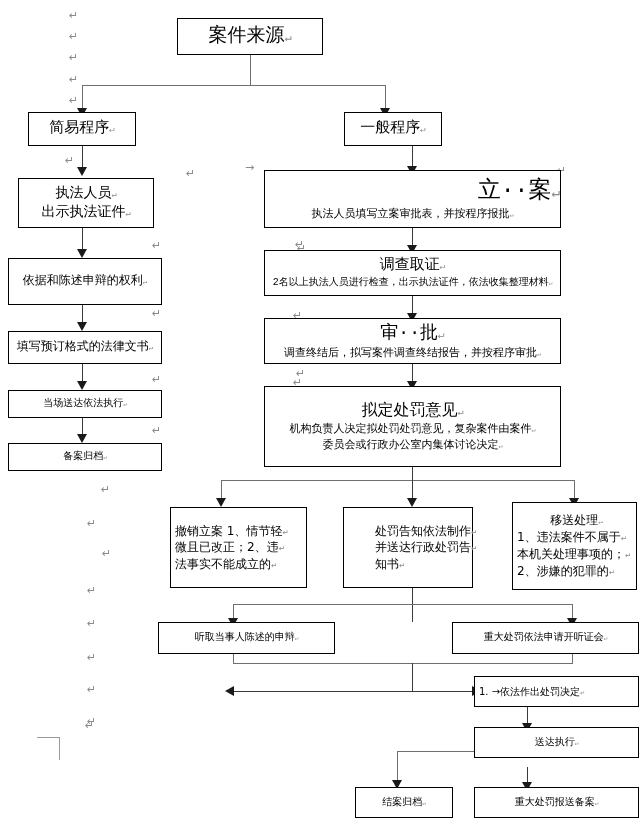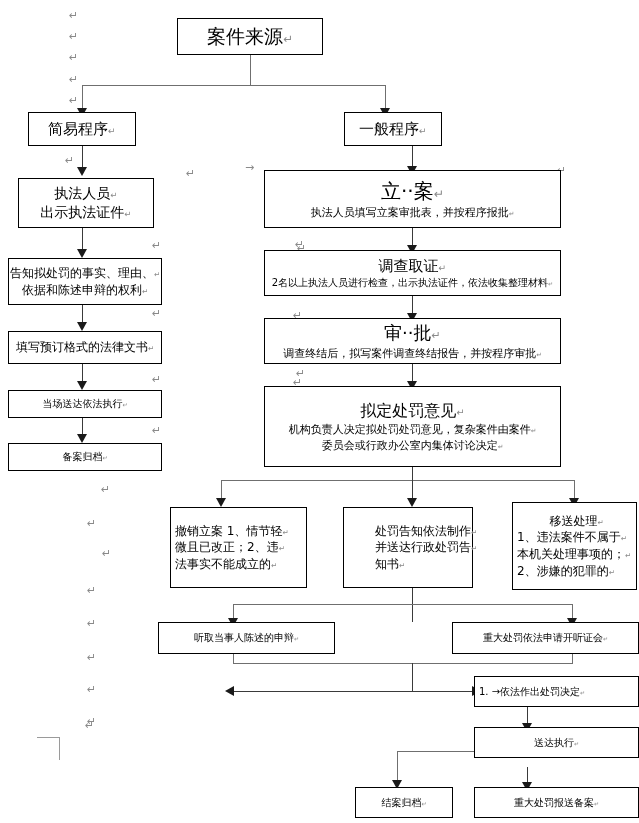--- a/index.html
+++ b/index.html
@@ -25,21 +25,21 @@
     justify-content: center;
     color: #000000;
     z-index: 5;
   }
   .box .t {
     display: block;
     width: 100%;
     line-height: 1.38;
     white-space: pre;
   }
-  .c  { text-align: center; }
+  .c  { text-align: center; font-family: Liberation Mono, monospace; }
   .l  { text-align: left; padding-left: 4px; }
   .f20 { font-size: 19px; }
   .f15 { font-size: 15px; }
   .f13 { font-size: 10px; align-items: flex-end; }
   .f12 { font-size: 12px; }
   .f11 { font-size: 11px; }
   .f10 { font-size: 10px; }
 
   
   .hline {
@@ -230,38 +230,37 @@
   <div class="box c f15" style="left:344px; top:112px; width:98px; height:34px;">
     <span class="t">一般程序<span class="inline-mark">↵</span></span>
   </div>
 
   <div class="box c f14" style="left:18px; top:178px; width:136px; height:50px; font-size:14px;">
     <span class="t">执法人员<span class="inline-mark">↵</span></span>
     <span class="t">出示执法证件<span class="inline-mark">↵</span></span>
   </div>
 
   <div class="box c f12" style="left:8px; top:258px; width:154px; height:47px;">
-    <span class="t">告知拟处罚的事实、理由、<span class="inline-mark">↵</span></span>
     <span class="t">依据和陈述申辩的权利<span class="inline-mark">↵</span></span>
   </div>
 
   <div class="box c f12" style="left:8px; top:331px; width:154px; height:33px;">
     <span class="t">填写预订格式的法律文书<span class="inline-mark">↵</span></span>
   </div>
 
   <div class="box c f13" style="left:8px; top:390px; width:154px; height:28px;">
     <span class="t">当场送达依法执行<span class="inline-mark">↵</span></span>
   </div>
 
   <div class="box c f13" style="left:8px; top:443px; width:154px; height:28px;">
     <span class="t">备案归档<span class="inline-mark">↵</span></span>
   </div>
 
   <div class="box c" style="left:264px; top:170px; width:297px; height:58px;">
-    <span class="t f18" style="font-size:20px;">立··案<span class="inline-mark">↵</span></span>
+    <span class="t f18" style="font-size:23px;text-align:right;">立··案<span class="inline-mark">↵</span></span>
     <span class="t f11">执法人员填写立案审批表，并按程序报批<span class="inline-mark">↵</span></span>
   </div>
 
   <div class="box c" style="left:264px; top:250px; width:297px; height:46px;">
     <span class="t f15">调查取证<span class="inline-mark">↵</span></span>
     <span class="t f10">2名以上执法人员进行检查，出示执法证件，依法收集整理材料<span class="inline-mark">↵</span></span>
   </div>
 
   <div class="box c" style="left:264px; top:318px; width:297px; height:46px;">
     <span class="t f18" style="font-size:18px;">审··批<span class="inline-mark">↵</span></span>

